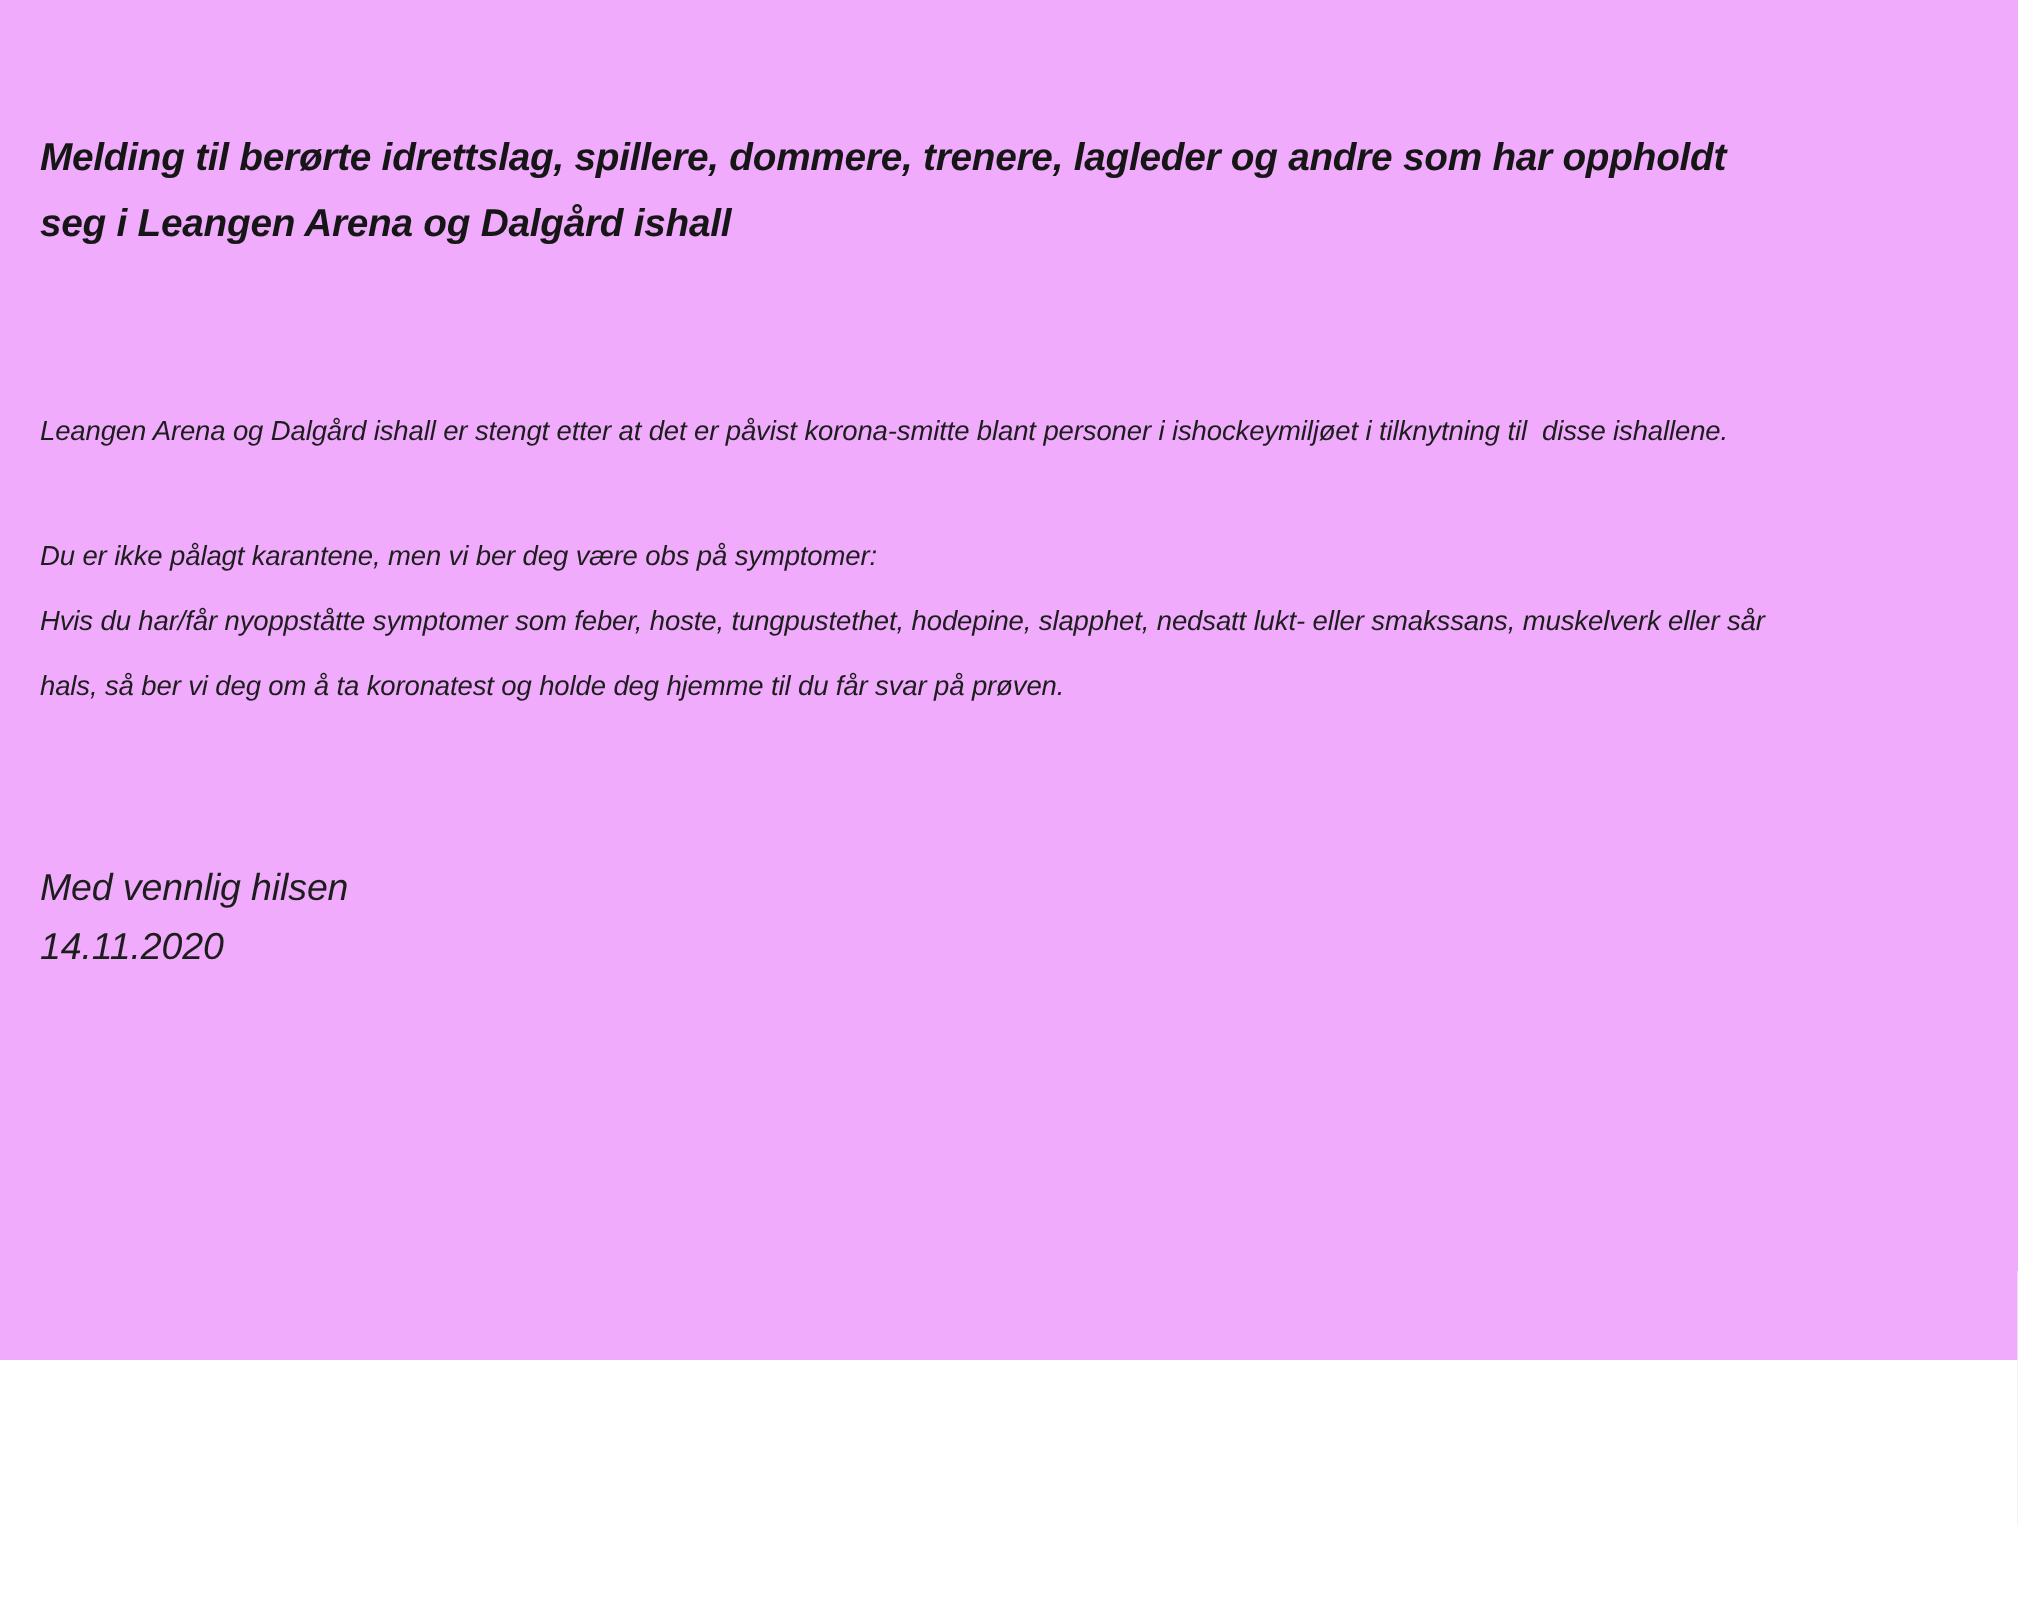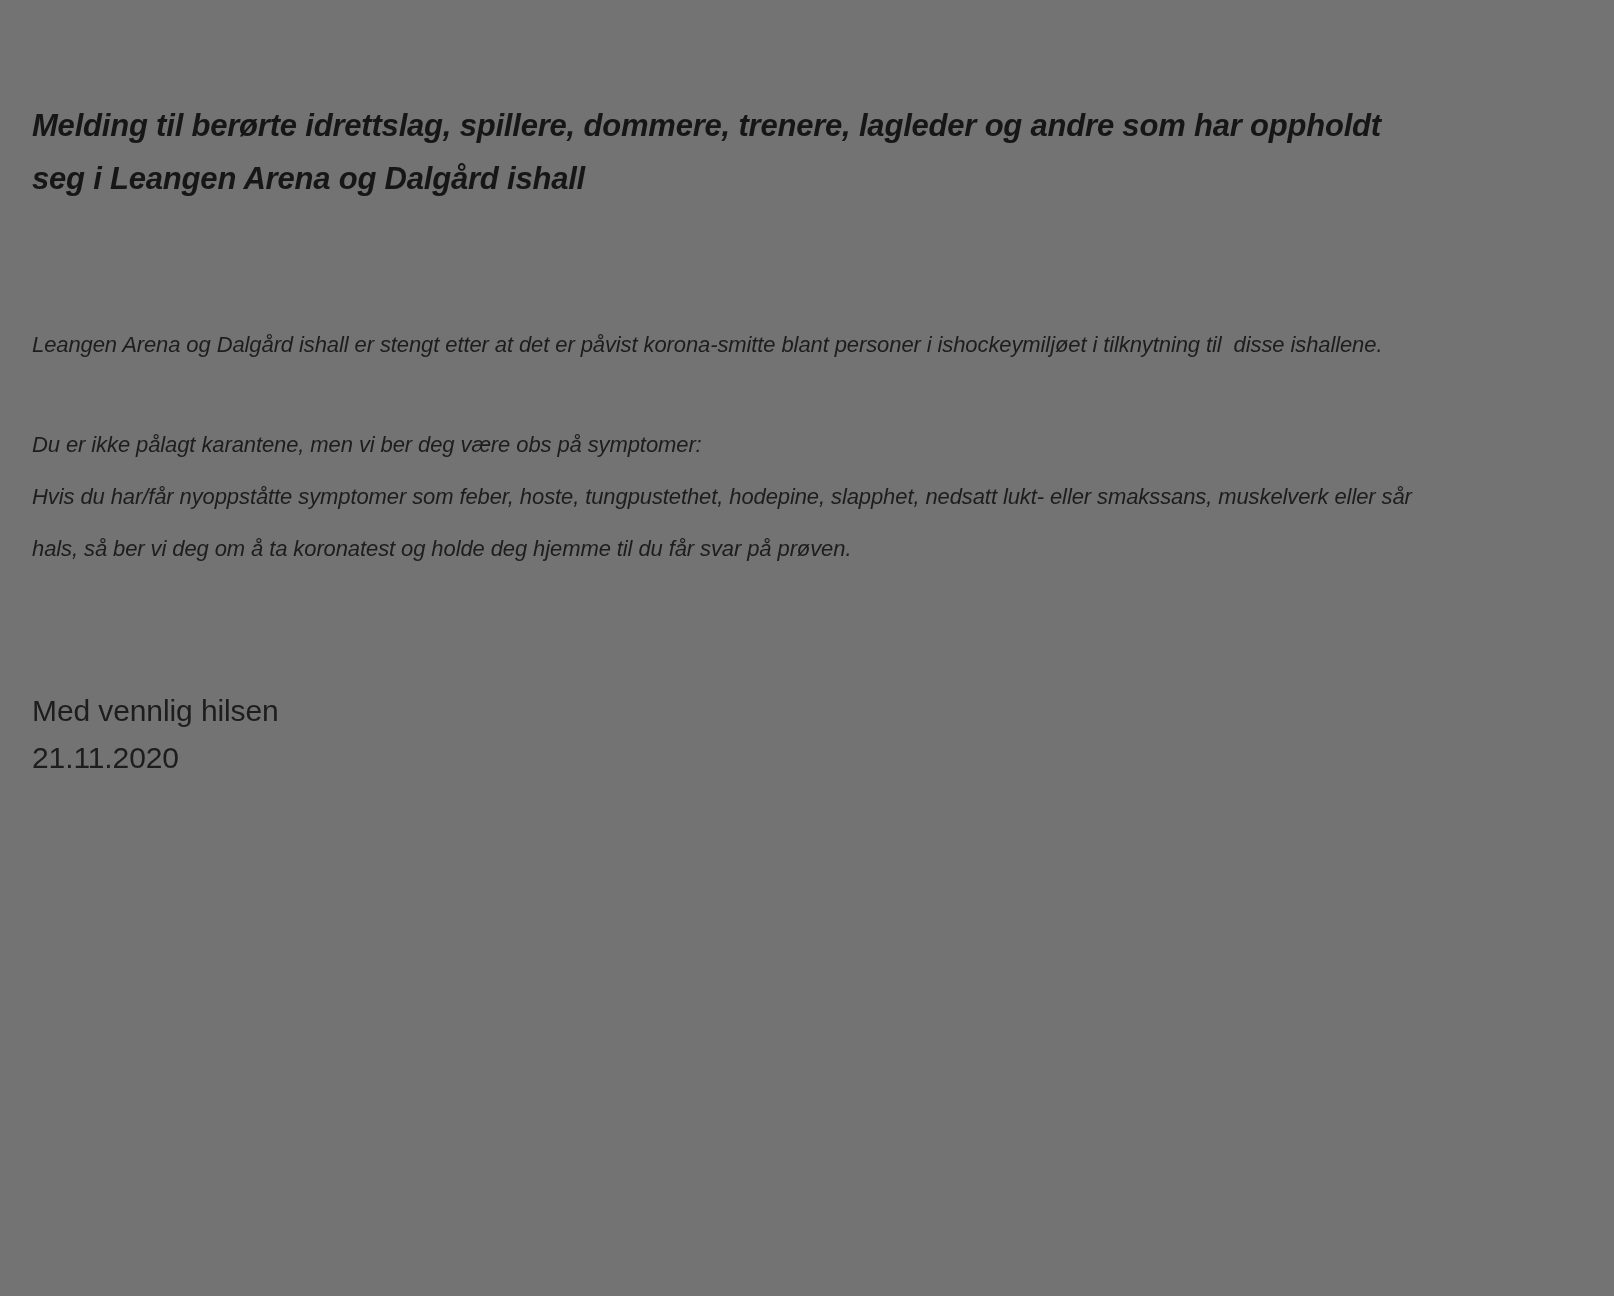--- a/index.html
+++ b/index.html
@@ -11,22 +11,22 @@
     width: 1614px;
     height: 1296px;
     font-family: "Liberation Sans", sans-serif;
     color: #1a1a1a;
     overflow: hidden;
   }
 
   .page {
     position: relative;
     width: 1614px;
-    height: 1296px;
-    background: #737373;
+    height: 1088px;
+    background: #f0abfc;
     box-sizing: border-box;
     padding: 0 30px 0 32px;
   }
 
   .doc-title {
     font-style: italic;
     font-weight: bold;
     font-size: 31px;
     line-height: 53px;
     letter-spacing: -0.2px;
@@ -47,20 +47,21 @@
     color: #1d1d1d;
     white-space: pre-wrap;
     max-width: 1420px;
   }
 
   .gap-title-body { height: 114px; }
   .gap-para       { height: 24px; }
   .gap-sign       { height: 88px; }
 
   .sign-line {
+    font-style: italic;
     font-weight: normal;
     font-size: 30px;
     line-height: 47px;
     letter-spacing: -0.1px;
     margin: 0;
     color: #1d1d1d;
     white-space: pre-wrap;
   }
 </style>
 </head>
@@ -82,16 +83,16 @@
   <p class="para">Du er ikke pålagt karantene, men vi ber deg være obs på symptomer:
 Hvis du har/får nyoppståtte symptomer som feber, hoste, tungpustethet, hodepine, slapphet, nedsatt lukt- eller smakssans, muskelverk eller sår hals, så ber vi deg om å ta koronatest og holde deg hjemme til du får svar på prøven.</p>
 
   <div class="gap-para"></div>
 
 
   <div class="gap-sign"></div>
 
   <div>
     <p class="sign-line">Med vennlig hilsen</p>
-    <p class="sign-line">21.11.2020</p>
+    <p class="sign-line">14.11.2020</p>
   </div>
 
 </div>
 
 </body></html>

